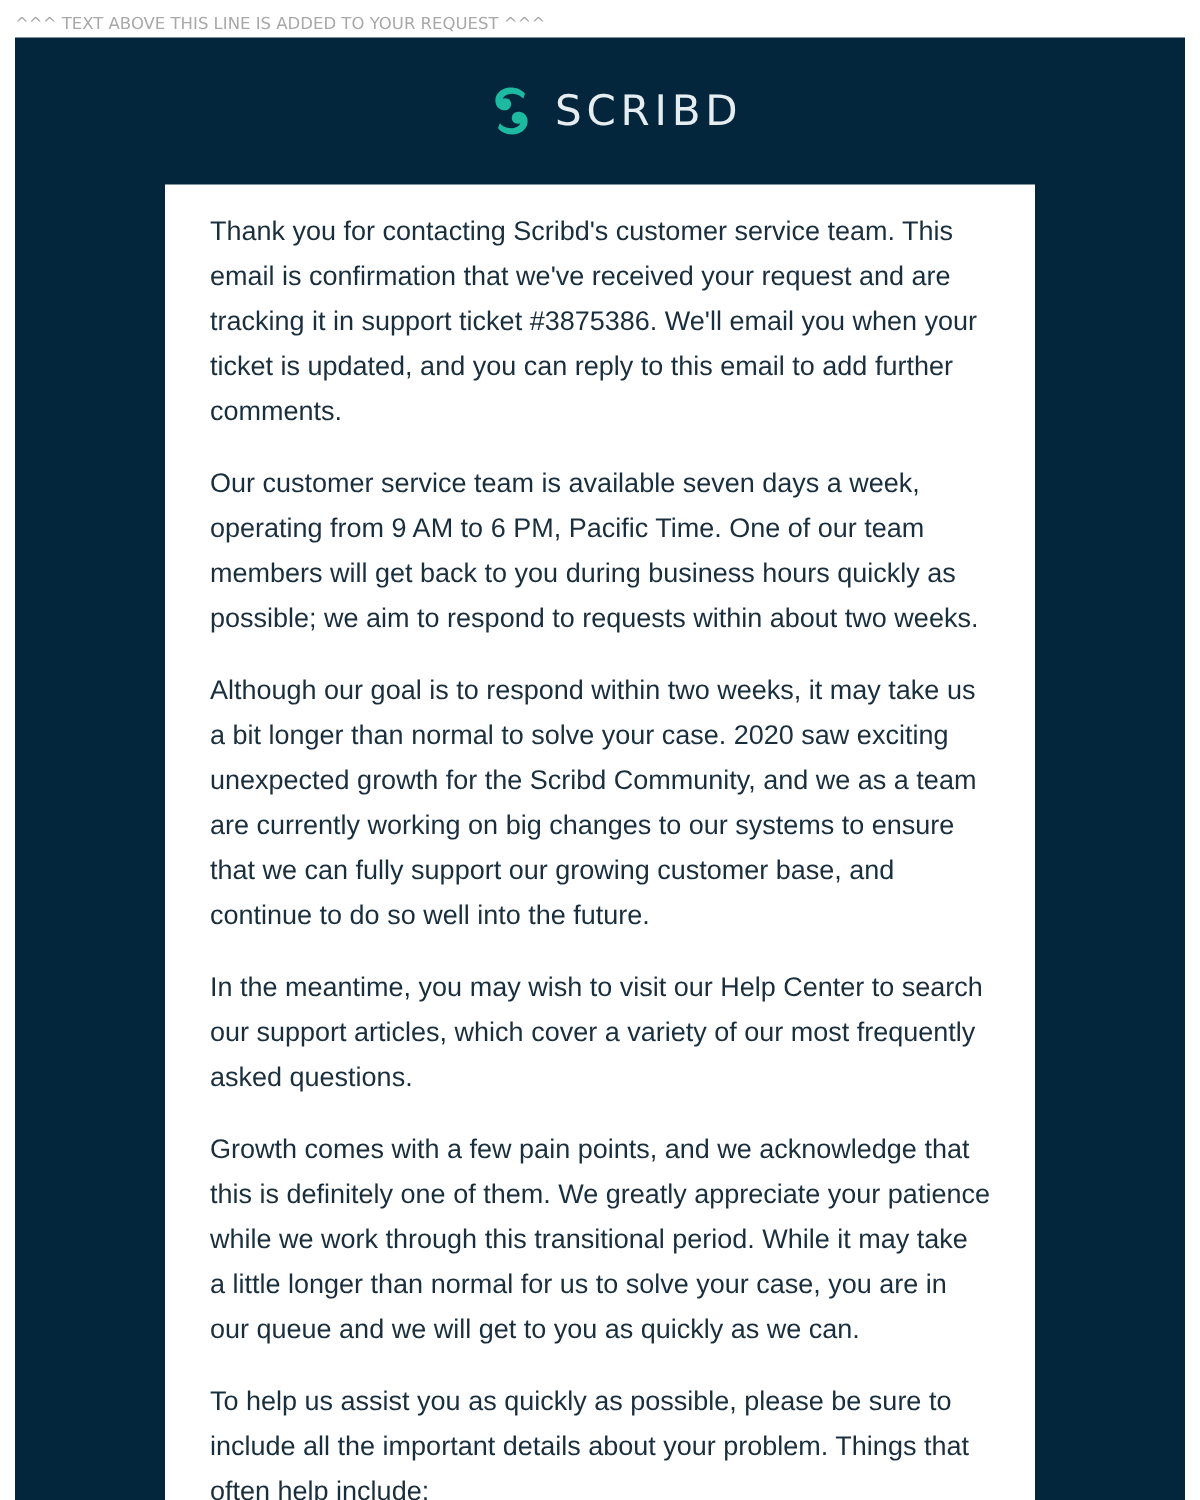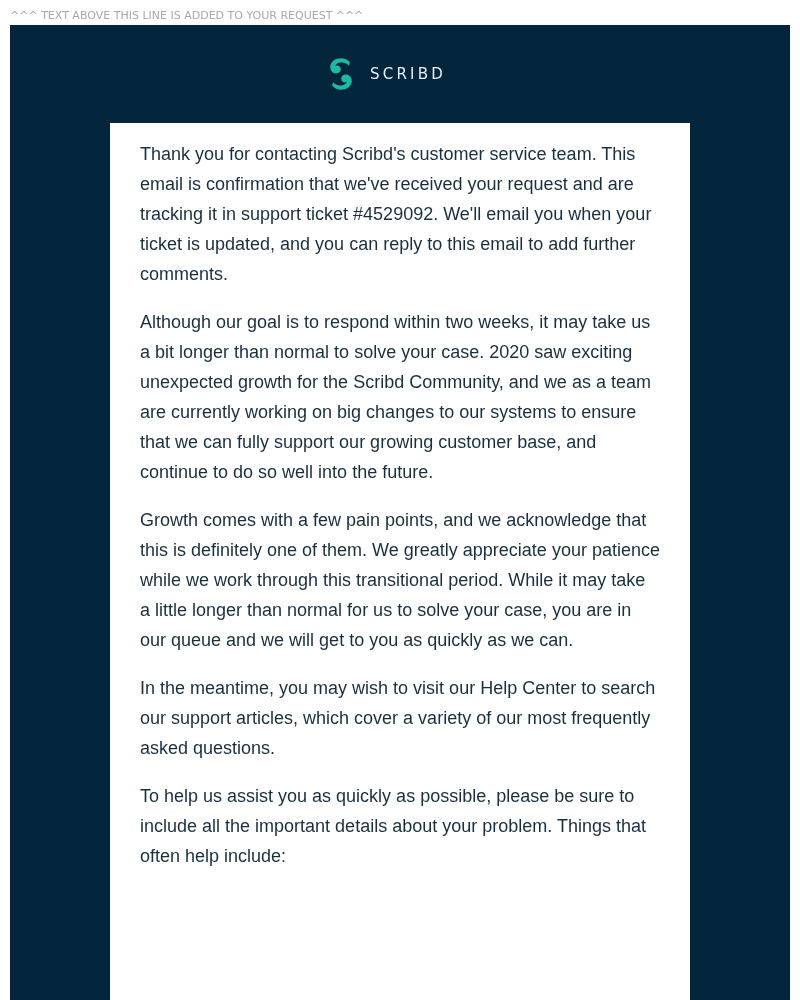--- a/index.html
+++ b/index.html
@@ -46,21 +46,21 @@
       height: 40px;
     }
     .logo-mark {
       width: 34px;
       height: 40px;
       display: block;
     }
     .logo-text {
       margin-left: 12px;
       font-family: "DejaVu Sans", sans-serif;
-      font-size: 15px;
+      font-size: 28px;
       font-weight: normal;
       letter-spacing: 3.2px;
       color: #e6edf1;
       line-height: 40px;
     }
     .card {
       position: absolute;
       left: 100px;
       top: 98px;
       width: 580px;
@@ -93,20 +93,21 @@
       <svg class="logo-mark" viewBox="0 0 34 40">
         <path d="M26 8.5 C23 4.5 17 3.5 12.5 5 C7.5 6.8 5.5 11 6.5 15 C7.2 18 9.8 19.5 12.3 19.5 C15 19.5 16.8 17.6 16.8 15.3 C16.8 13 15 11.5 12.8 11.5 C12.2 11.5 11.6 11.6 11.1 11.9 C12.2 9.4 15.3 8.2 18.6 8.6 C21.2 8.9 23.4 10.1 24.8 11.8 Z" fill="#1db9a0"></path>
         <path d="M8 31.5 C11 35.5 17 36.5 21.5 35 C26.5 33.2 28.5 29 27.5 25 C26.8 22 24.2 20.5 21.7 20.5 C19 20.5 17.2 22.4 17.2 24.7 C17.2 27 19 28.5 21.2 28.5 C21.8 28.5 22.4 28.4 22.9 28.1 C21.8 30.6 18.7 31.8 15.4 31.4 C12.8 31.1 10.6 29.9 9.2 28.2 Z" fill="#1db9a0"></path>
       </svg>
       <span class="logo-text">SCRIBD</span>
     </div>
   </div>
 
   <div class="card">
     <div class="content">
-      <p>Thank you for contacting Scribd's customer service team. This email is confirmation that we've received your request and are tracking it in support ticket #4529092. We'll email you when your ticket is updated, and you can reply to this email to add further comments.</p>
+      <p>Thank you for contacting Scribd's customer service team. This email is confirmation that we've received your request and are tracking it in support ticket #3875386. We'll email you when your ticket is updated, and you can reply to this email to add further comments.</p>
+      <p>Our customer service team is available seven days a week, operating from 9 AM to 6 PM, Pacific Time. One of our team members will get back to you during business hours quickly as possible; we aim to respond to requests within about two weeks.</p>
       <p>Although our goal is to respond within two weeks, it may take us a bit longer than normal to solve your case. 2020 saw exciting unexpected growth for the Scribd Community, and we as a team are currently working on big changes to our systems to ensure that we can fully support our growing customer base, and continue to do so well into the future.</p>
+      <p><span>In the meantime, you may wish to visit our </span><a class="link">Help Center</a><span> to search our support articles, which cover a variety of our most frequently asked questions.</span></p>
       <p>Growth comes with a few pain points, and we acknowledge that this is definitely one of them. We greatly appreciate your patience while we work through this transitional period. While it may take a little longer than normal for us to solve your case, you are in our queue and we will get to you as quickly as we can.</p>
-      <p><span>In the meantime, you may wish to visit our </span><a class="link">Help Center</a><span> to search our support articles, which cover a variety of our most frequently asked questions.</span></p>
       <p>To help us assist you as quickly as possible, please be sure to include all the important details about your problem. Things that often help include:</p>
     </div>
   </div>
 </div>
 
 </body></html>

